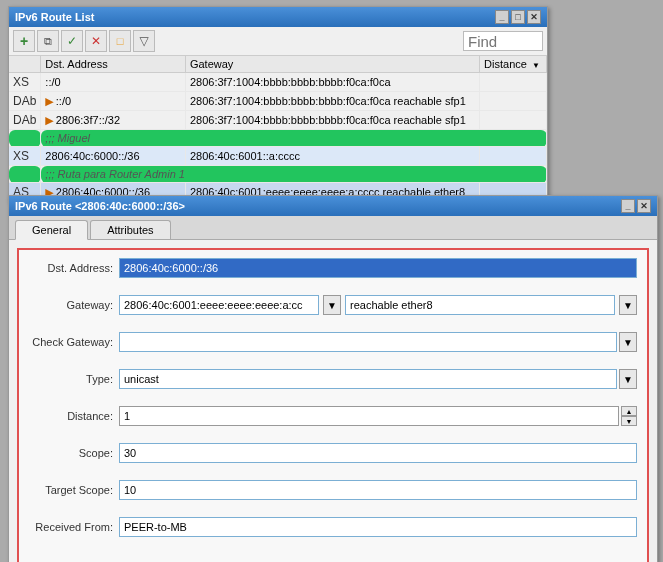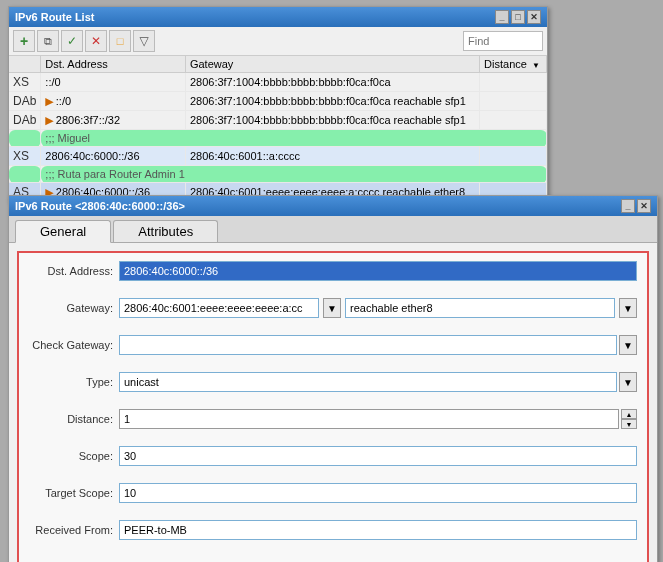--- a/index.html
+++ b/index.html
@@ -79,21 +79,21 @@
       font-size: 12px;
     }
 
     .search-input {
       margin-left: auto;
       width: 80px;
       height: 20px;
       border: 1px solid #bbb;
       padding: 0 4px;
       background: #fff;
-      font-size: 11px;
+      font-size: 15px;
       color: #aaa;
     }
 
     .route-table {
       width: 100%;
       border-collapse: collapse;
       font-size: 11px;
     }
 
     .route-table th {
@@ -116,21 +116,22 @@
 
     .route-table tr.selected td {
       background: #c8d8f0;
     }
 
     .route-table tr.highlighted td {
       background: #dce8f8;
     }
 
     .route-table tr.group-header td {
-      background: #86efac;
+      background: #22c55e;
+      font-style: italic;
       color: #555;
       border-radius: 6px;
     }
 
     .flag-cell {
       font-size: 12px;
       color: #333;
       min-width: 30px;
     }
 
@@ -157,27 +158,27 @@
 
     .tabs {
       display: flex;
       border-bottom: 1px solid #aaa;
       background: #d8d8d8;
       padding-top: 4px;
       padding-left: 6px;
     }
 
     .tab {
-      padding: 3px 24px;
+      padding: 3px 16px;
       border: 1px solid #aaa;
       border-bottom: none;
       background: #e8e8e8;
       cursor: pointer;
       margin-right: 2px;
-      font-size: 13px;
+      font-size: 11px;
       border-radius: 3px 3px 0 0;
     }
 
     .tab.active {
       background: #f0f0f0;
       border-bottom: 1px solid #f0f0f0;
       margin-bottom: -1px;
       z-index: 1;
     }
 

